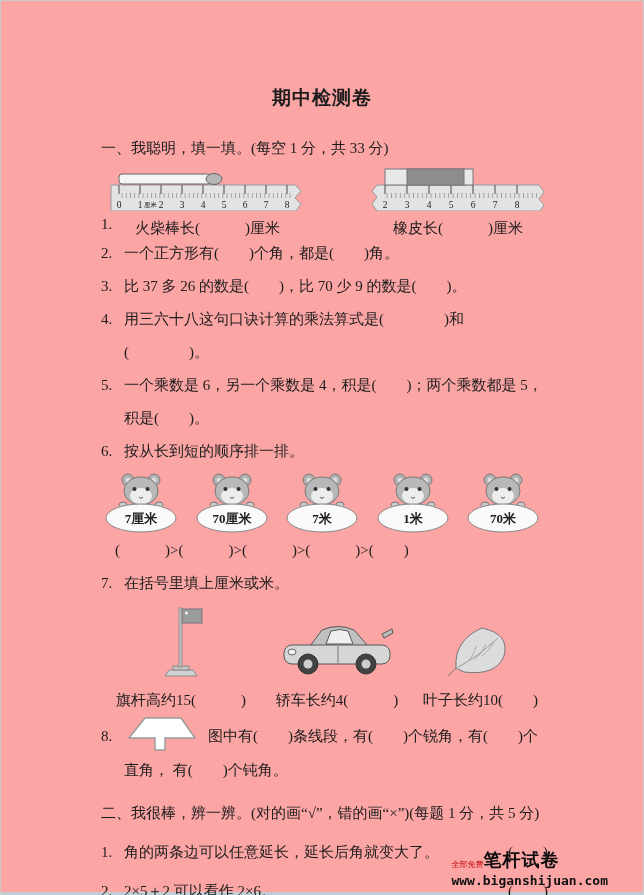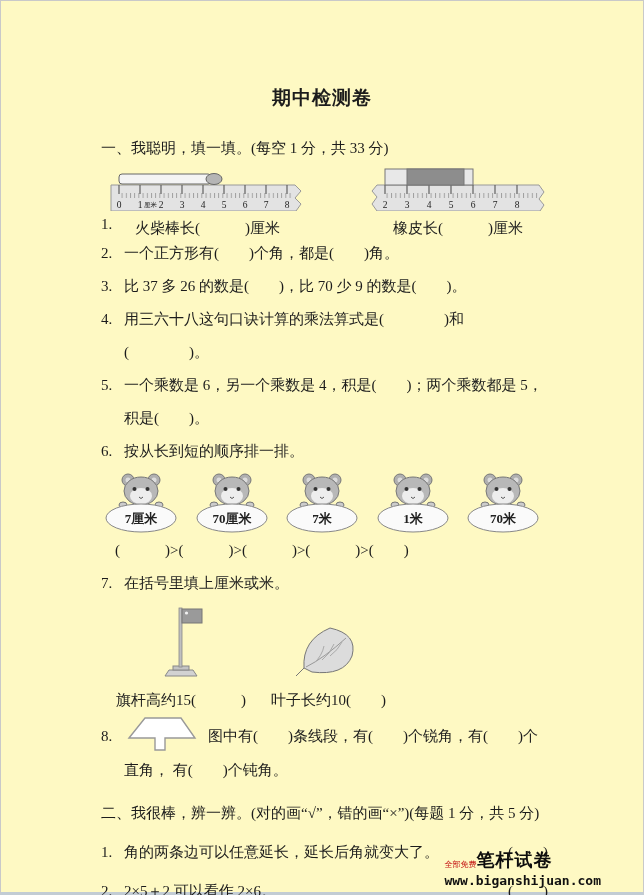--- a/index.html
+++ b/index.html
@@ -1,19 +1,19 @@
 <!DOCTYPE html>
 <html><head>
 <meta charset="utf-8">
 <style>
   html,body{margin:0;padding:0;background:#fff;}
   body{width:644px;height:895px;overflow:hidden;}
   .page{
     position:relative;box-sizing:border-box;width:644px;height:895px;
-    background:#fef9c3;border:1px solid #c9c9c9;border-bottom:3px solid #c2ccd4;
+    background:#fca5a5;border:1px solid #c9c9c9;border-bottom:3px solid #c2ccd4;
     font-family:"Liberation Serif","DejaVu Serif",serif;
     font-size:15px;color:#1c1c1c;
   }
   .title{
     margin-top:86px;text-align:center;
     font-family:"Liberation Sans","DejaVu Sans",sans-serif;
     font-size:19px;font-weight:bold;letter-spacing:1px;line-height:22px;
   }
   .content{position:absolute;left:100px;top:108px;width:447px;}
   .sec-header{line-height:33px;margin-top:23px;}
@@ -37,21 +37,21 @@
   .q7-col2{width:152px;}
   .q7-col3{width:135px;}
   .q7-cap{line-height:24px;margin-top:4px;white-space:nowrap;}
   
   .q8 .qnum{padding-top:8px;}
   .tshape{vertical-align:-13px;margin-right:10px;}
   
   .tf{margin-top:6px;}
   .tf .qtext{display:flex;justify-content:space-between;}
   
-  .watermark{position:absolute;right:42px;bottom:4px;text-align:left;}
+  .watermark{position:absolute;right:35px;bottom:4px;text-align:left;}
   .wm-row{display:flex;align-items:flex-end;}
   .wm-free{color:#c41212;font-size:8px;line-height:9px;margin-bottom:5px;
            font-family:"Liberation Sans","DejaVu Sans",sans-serif;}
   .wm-brand{font-size:18px;line-height:28px;font-weight:bold;color:#0d0d0d;
             font-family:"Liberation Sans","DejaVu Sans",sans-serif;letter-spacing:1px;}
   .wm-url{font-size:13px;line-height:14px;font-weight:bold;color:#111;
           font-family:"DejaVu Sans Mono","Liberation Mono",monospace;text-align:right;}
   svg text{font-family:"Liberation Serif","DejaVu Serif",serif;fill:#222;}
 </style>
 </head>
@@ -253,20 +253,35 @@
       <div class="q7-col q7-col1">
         <svg width="44" height="76" viewBox="0 0 44 76">
           <polygon points="10,66 34,66 38,72 6,72" fill="#d2d2d2" stroke="#888"></polygon>
           <rect x="14" y="62" width="16" height="4" fill="#c4c4c4" stroke="#888"></rect>
           <rect x="20" y="4" width="3" height="59" fill="#c0c0c0" stroke="#888" stroke-width="0.8"></rect>
           <rect x="23" y="5" width="20" height="14" fill="#9a9a9a" stroke="#777"></rect>
           <circle cx="27.5" cy="9" r="1.6" fill="#f2f2f2"></circle>
         </svg>
         <div class="q7-cap">旗杆高约15(　　　)</div>
       </div>
+      <div class="q7-col q7-col2">
+        <svg width="115" height="62" viewBox="0 0 115 62">
+          <path d="M102,16 L112,11 L113,15 L104,20 Z" fill="#bbb" stroke="#555"></path>
+          <path d="M30,28 L42,12 Q58,5 74,12 L88,28 Z" fill="#c0c0c0" stroke="#555"></path>
+          <path d="M46,26 L51,13 Q60,10 68,13 L73,26 Z" fill="#efefef" stroke="#555"></path>
+          <rect x="4" y="27" width="106" height="19" rx="8" fill="#d6d6d6" stroke="#555"></rect>
+          <ellipse cx="12" cy="34" rx="4" ry="3" fill="#eee" stroke="#666"></ellipse>
+          <line x1="58" y1="28" x2="58" y2="45" stroke="#777"></line>
+          <circle cx="28" cy="46" r="10" fill="#424242" stroke="#333"></circle>
+          <circle cx="28" cy="46" r="4.5" fill="#cfcfcf"></circle>
+          <circle cx="86" cy="46" r="10" fill="#424242" stroke="#333"></circle>
+          <circle cx="86" cy="46" r="4.5" fill="#cfcfcf"></circle>
+        </svg>
+        <div class="q7-cap">轿车长约4(　　　)</div>
+      </div>
       <div class="q7-col q7-col3">
         <svg width="70" height="62" viewBox="0 0 70 62">
           <path d="M10,50 Q8,22 36,10 Q64,16 58,38 Q50,58 18,54 Z" fill="#dcdcdc" stroke="#777"></path>
           <path d="M12,49 Q30,40 52,20" stroke="#999" fill="none"></path>
           <path d="M20,45 Q28,38 30,28 M28,42 Q36,36 40,26 M36,38 Q44,32 48,24" stroke="#aaa" fill="none"></path>
           <line x1="10" y1="50" x2="2" y2="58" stroke="#777"></line>
         </svg>
         <div class="q7-cap">叶子长约10(　　)</div>
       </div>
     </div>

